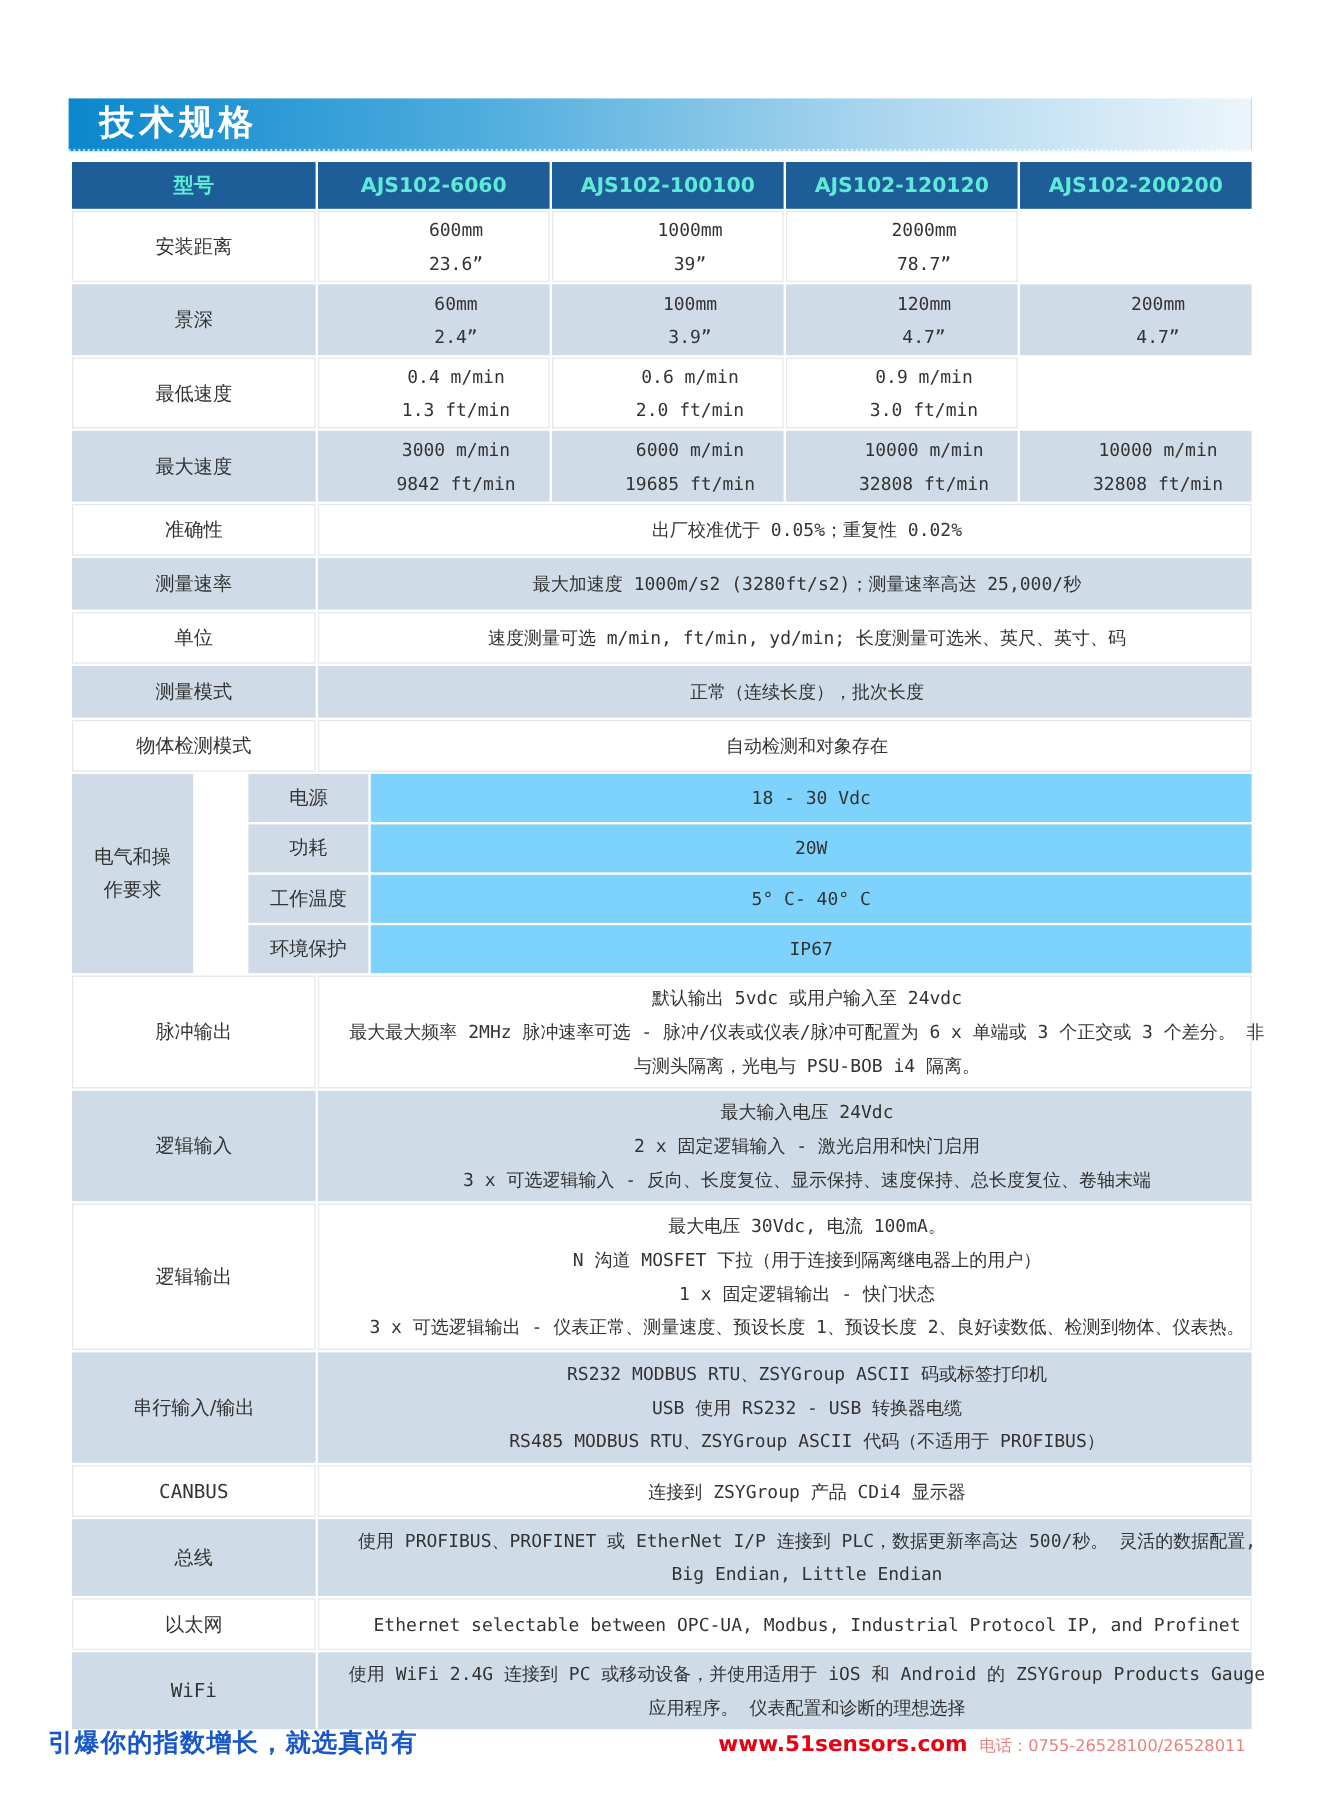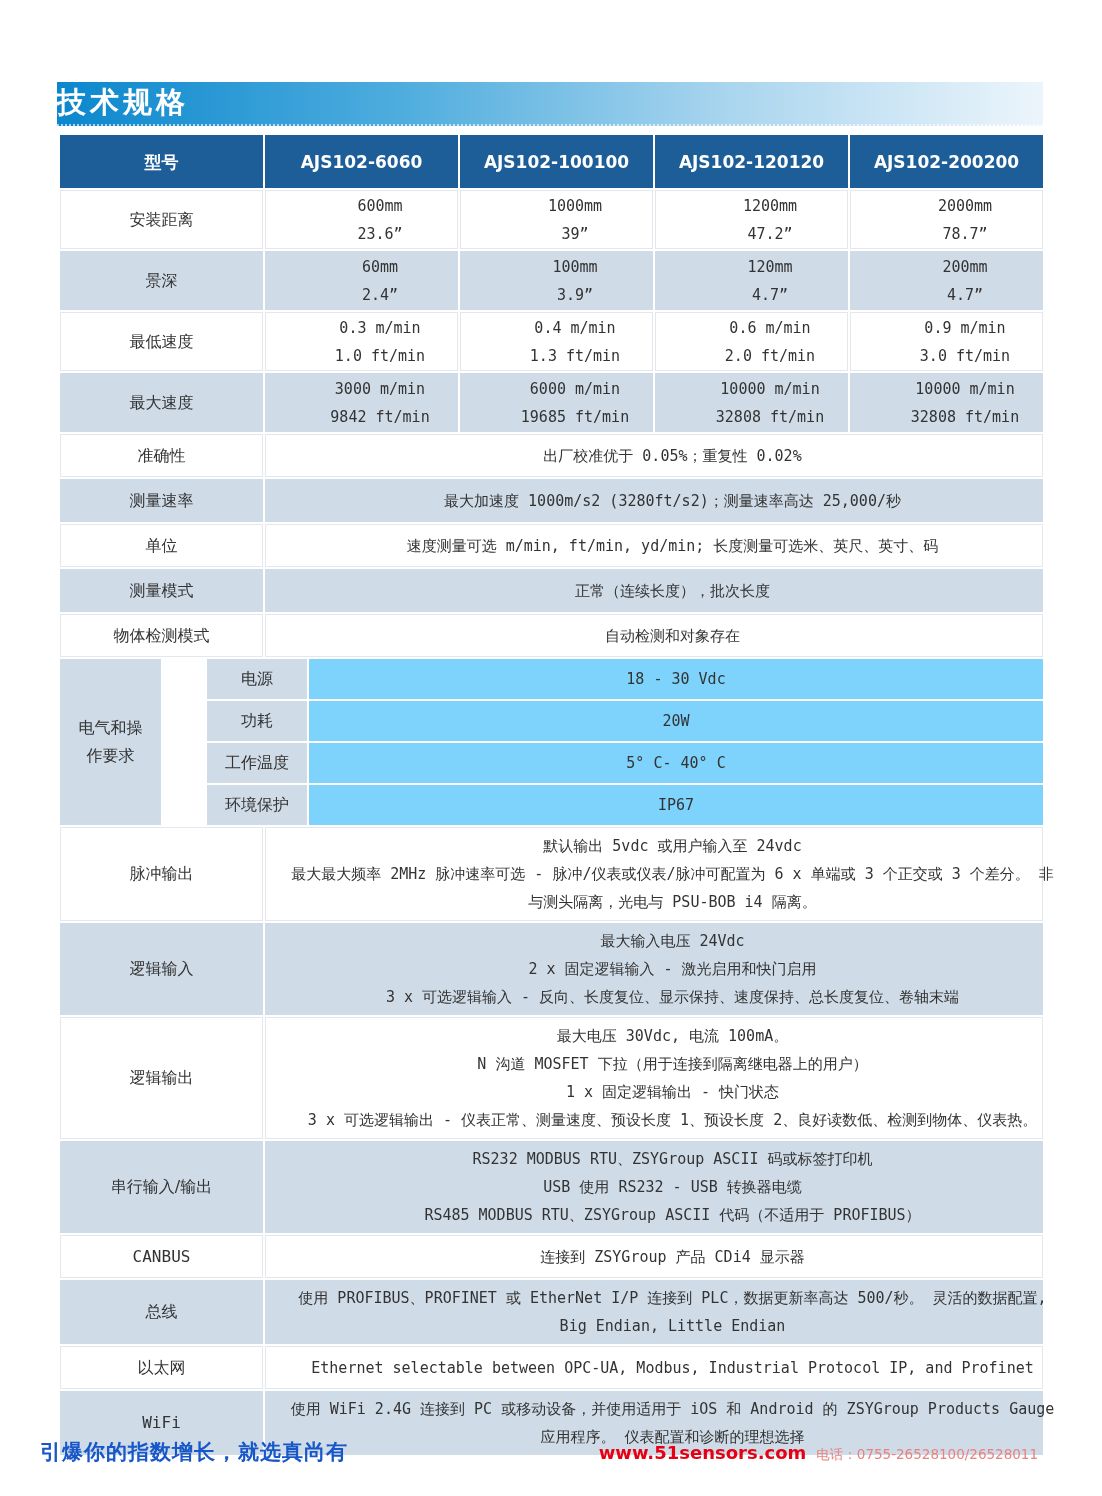--- a/index.html
+++ b/index.html
@@ -9,35 +9,35 @@
     font-family:"DejaVu Sans","Liberation Sans",sans-serif;
     color:#333333;
   }
   .banner {
     position:absolute; left:57px; top:82px; width:986px; height:44px;
     background:linear-gradient(90deg,#0b87cd 0%,#4fadde 35%,#a9d5ee 68%,#ecf5fb 100%);
     display:flex; align-items:center;
     border-bottom:2px dotted rgba(255,255,255,.65);
   }
   .banner .title {
-    color:#ffffff; font-size:29px; font-weight:bold; letter-spacing:4px; 
+    color:#ffffff; font-size:29px; font-weight:bold; letter-spacing:4px; padding-left:26px;
   }
   .spec-table {
     position:absolute; left:60px; top:135px; width:983px;
     display:flex; flex-direction:column; gap:2px;
   }
   .row { display:flex; gap:2px; }
   .cell {
     display:flex; flex-direction:column; justify-content:center; align-items:center;
     text-align:center; font-size:15px; line-height:28px;
   }
   .label-cell { width:203px; flex:0 0 203px; font-size:16px; }
   .value-cell { flex:1; }
   .model-cell { width:193px; flex:0 0 193px; font-family:"DejaVu Sans Mono","DejaVu Sans",sans-serif; }
-  .head .cell { background:#1d5e98; color:#ffffff; font-weight:bold; font-size:17px; height:53px; font-family:"DejaVu Sans","Liberation Sans",sans-serif; }
+  .head .cell { background:#1d5e98; color:#5eead4; font-weight:bold; font-size:17px; height:39px; font-family:"DejaVu Sans","Liberation Sans",sans-serif; }
   .models-row .cell { height:59px; }
   .single-row .cell { height:43px; }
   .shaded .cell { background:#cfdbe7; }
   .plain .cell { background:#ffffff; border:1px solid #e4e7eb; }
   .para-row .cell { padding:4px 0; }
   .mono { font-family:"DejaVu Sans Mono","DejaVu Sans",sans-serif; }
   .line { width:100%; text-align:center;margin-left:37px; }
   
   .group-row { display:flex; gap:2px; }
   .group-label {
@@ -86,24 +86,20 @@
     <div class="cell label-cell">安装距离</div>
     <div class="cell model-cell">
       <div class="line">600mm</div>
         <div class="line">23.6”</div>
     </div>
     <div class="cell model-cell">
       <div class="line">1000mm</div>
         <div class="line">39”</div>
     </div>
     <div class="cell model-cell">
-      <div class="line">1200mm</div>
-        <div class="line">47.2”</div>
-    </div>
-    <div class="cell model-cell">
       <div class="line">2000mm</div>
         <div class="line">78.7”</div>
     </div>
   </div>
 
   <div class="row models-row shaded">
     <div class="cell label-cell">景深</div>
     <div class="cell model-cell">
       <div class="line">60mm</div>
         <div class="line">2.4”</div>
@@ -117,24 +113,20 @@
         <div class="line">4.7”</div>
     </div>
     <div class="cell model-cell">
       <div class="line">200mm</div>
         <div class="line">4.7”</div>
     </div>
   </div>
 
   <div class="row models-row plain">
     <div class="cell label-cell">最低速度</div>
-    <div class="cell model-cell">
-      <div class="line">0.3 m/min</div>
-        <div class="line">1.0 ft/min</div>
-    </div>
     <div class="cell model-cell">
       <div class="line">0.4 m/min</div>
         <div class="line">1.3 ft/min</div>
     </div>
     <div class="cell model-cell">
       <div class="line">0.6 m/min</div>
         <div class="line">2.0 ft/min</div>
     </div>
     <div class="cell model-cell">
       <div class="line">0.9 m/min</div>

